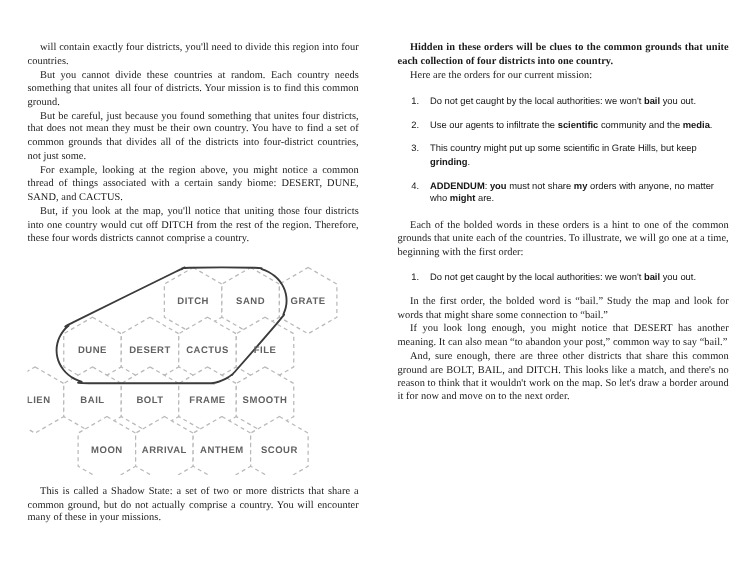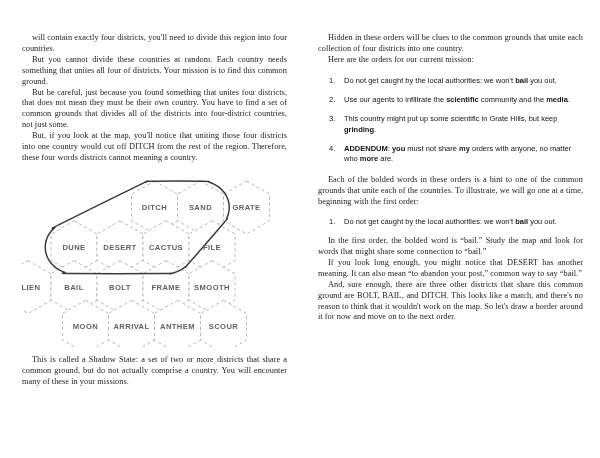--- a/index.html
+++ b/index.html
@@ -32,21 +32,21 @@
   p.body {
     margin: 0;
     font-size: 8.3px;
     line-height: 10.9px;
     text-align: justify;
     text-indent: 10px;
     letter-spacing: 0.005em;
     -webkit-font-smoothing: antialiased;
   }
   p.first { padding-top: 17px; }
-  p.rfirst { padding-top: 17px; }
+  p.rfirst { padding-top: 17px; font-weight: bold; }
 
   
   ol.orders {
     margin: 0;
     padding: 0;
     list-style: none;
     font-family: "Liberation Sans", "DejaVu Sans", sans-serif;
     font-size: 7.5px;
     line-height: 10.6px;
     color: #141414;
@@ -103,21 +103,22 @@
 </head>
 <body>
 
 <div class="page">
 
   <div class="col col-left">
 
     <p class="body first">will contain exactly four districts, you'll need to divide this region into four countries.</p>
     <p class="body">But you cannot divide these countries at random. Each country needs something that unites all four of districts. Your mission is to find this common ground.</p>
     <p class="body">But be careful, just because you found something that unites four districts, that does not mean they must be their own country. You have to find a set of common grounds that divides all of the districts into four-district countries, not just some.</p>
-    <p class="body">But, if you look at the map, you'll notice that uniting those four districts into one country would cut off DITCH from the rest of the region. Therefore, these four words districts cannot meaning a country.</p>
+    <p class="body">For example, looking at the region above, you might notice a common thread of things associated with a certain sandy biome: DESERT, DUNE, SAND, and CACTUS.</p>
+    <p class="body">But, if you look at the map, you'll notice that uniting those four districts into one country would cut off DITCH from the rest of the region. Therefore, these four words districts cannot comprise a country.</p>
 
     <div class="mapwrap">
       <svg id="hexsvg" width="265" height="172" viewBox="0 0 265 172">
           <g>
             <polygon points="132.50,6.00 155.50,19.25 155.50,45.75 132.50,59.00 109.50,45.75 109.50,19.25" class="hex-cell"></polygon>
             <polygon points="178.50,6.00 201.50,19.25 201.50,45.75 178.50,59.00 155.50,45.75 155.50,19.25" class="hex-cell"></polygon>
             <polygon points="224.50,6.00 247.50,19.25 247.50,45.75 224.50,59.00 201.50,45.75 201.50,19.25" class="hex-cell"></polygon>
             <polygon points="52.00,45.75 75.00,59.00 75.00,85.50 52.00,98.75 29.00,85.50 29.00,59.00" class="hex-cell"></polygon>
             <polygon points="98.00,45.75 121.00,59.00 121.00,85.50 98.00,98.75 75.00,85.50 75.00,59.00" class="hex-cell"></polygon>
             <polygon points="144.00,45.75 167.00,59.00 167.00,85.50 144.00,98.75 121.00,85.50 121.00,59.00" class="hex-cell"></polygon>
@@ -162,21 +163,21 @@
 
     <p class="body rfirst">Hidden in these orders will be clues to the common grounds that unite each collection of four districts into one country.</p>
     <p class="body">Here are the orders for our current mission:</p>
 
     <div class="spacer-10"></div>
 
     <ol class="orders" id="orders-list">
         <li><span class="num">1.</span><span><span>Do not get caught by the local authorities: we won't </span><b>bail</b><span> you out.</span></span></li>
         <li><span class="num">2.</span><span><span>Use our agents to infiltrate the </span><b>scientific</b><span> community and the </span><b>media</b><span>.</span></span></li>
         <li><span class="num">3.</span><span><span>This country might put up some scientific in Grate Hills, but keep </span><b>grinding</b><span>.</span></span></li>
-        <li><span class="num">4.</span><span><b>ADDENDUM</b><span>: </span><b>you</b><span> must not share </span><b>my</b><span> orders with anyone, no matter who </span><b>more</b><span> are.</span></span></li>
+        <li><span class="num">4.</span><span><b>ADDENDUM</b><span>: </span><b>you</b><span> must not share </span><b>my</b><span> orders with anyone, no matter who </span><b>might</b><span> are.</span></span></li>
       </ol>
 
     <div class="spacer-10"></div>
 
     <p class="body">Each of the bolded words in these orders is a hint to one of the common grounds that unite each of the countries. To illustrate, we will go one at a time, beginning with the first order:</p>
 
     <div class="spacer-9"></div>
 
     <ol class="orders" id="repeated-order">
         <li><span class="num">1.</span><span><span>Do not get caught by the local authorities: we won't </span><b>bail</b><span> you out.</span></span></li>

